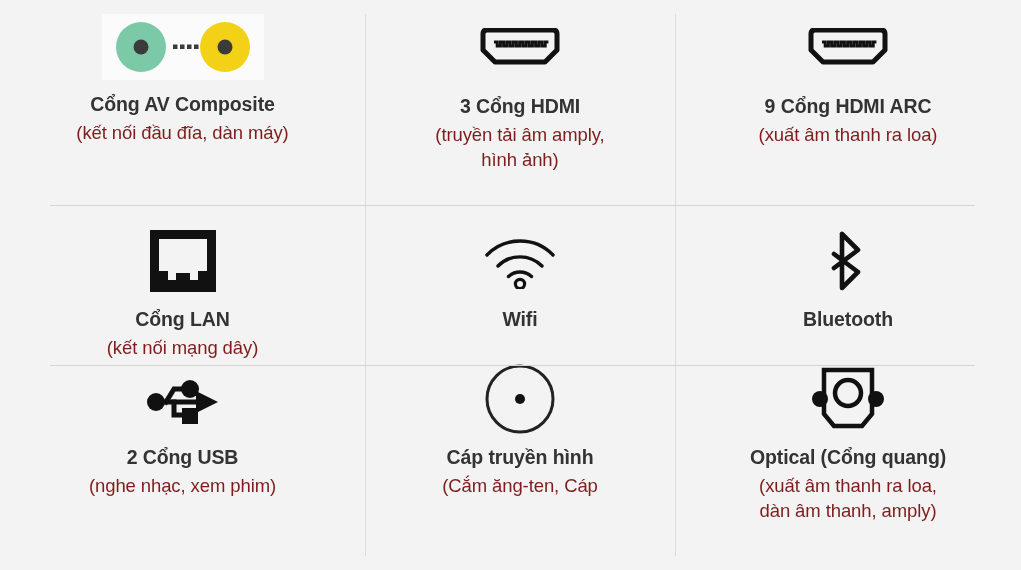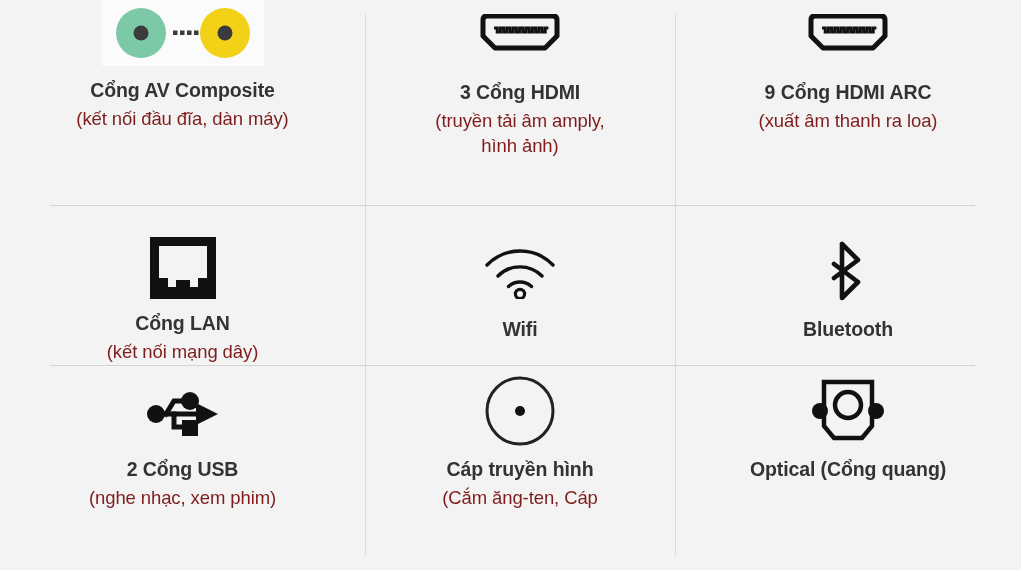--- a/index.html
+++ b/index.html
@@ -22,23 +22,23 @@
     grid-template-columns:365px 310px 346px;
     grid-template-rows:205px 160px 205px;
   }
   .cell{
     display:flex;
     flex-direction:column;
     align-items:center;
     box-sizing:border-box;
     position:relative;
   }
-  .cell.r1{justify-content:flex-start;}
-  .cell.r2{justify-content:flex-start;padding-top:32px;}
-  .cell.r3{justify-content:flex-start;padding-top:12px;}
+  .cell.r1{justify-content:flex-start;padding-top:14px;}
+  .cell.r2{justify-content:flex-start;padding-top:22px;}
+  .cell.r3{justify-content:flex-start;}
 
   .icon-wrap{
     display:flex;
     align-items:center;
     justify-content:center;
     height:68px;
   }
   .icon-wrap.av{
     background:#fbfbfb;
     padding:4px 12px;
@@ -222,20 +222,24 @@
       <div class="icon-wrap">
         <svg width="80" height="70" viewBox="0 0 80 70" aria-hidden="true">
           <circle cx="12" cy="35" r="8" fill="#111"></circle>
           <circle cx="68" cy="35" r="8" fill="#111"></circle>
           <path d="M16 6 H64 V50 L54 62 H26 L16 50 Z" fill="none" stroke="#111" stroke-width="4.5" stroke-linejoin="miter"></path>
           <circle cx="40" cy="29" r="13" fill="none" stroke="#111" stroke-width="4.5"></circle>
         </svg>
       </div>
       <div class="labels">
         <div class="title">Optical (Cổng quang)</div>
+        <div class="sub">
+          <span class="ln">(xuất âm thanh ra loa,</span>
+          <span class="ln">dàn âm thanh, amply)</span>
+        </div>
       </div>
     </div>
 
   </div>
 
   <div class="vline v1"></div>
   <div class="vline v2"></div>
   <div class="hline h1"></div>
   <div class="hline h2"></div>
 

